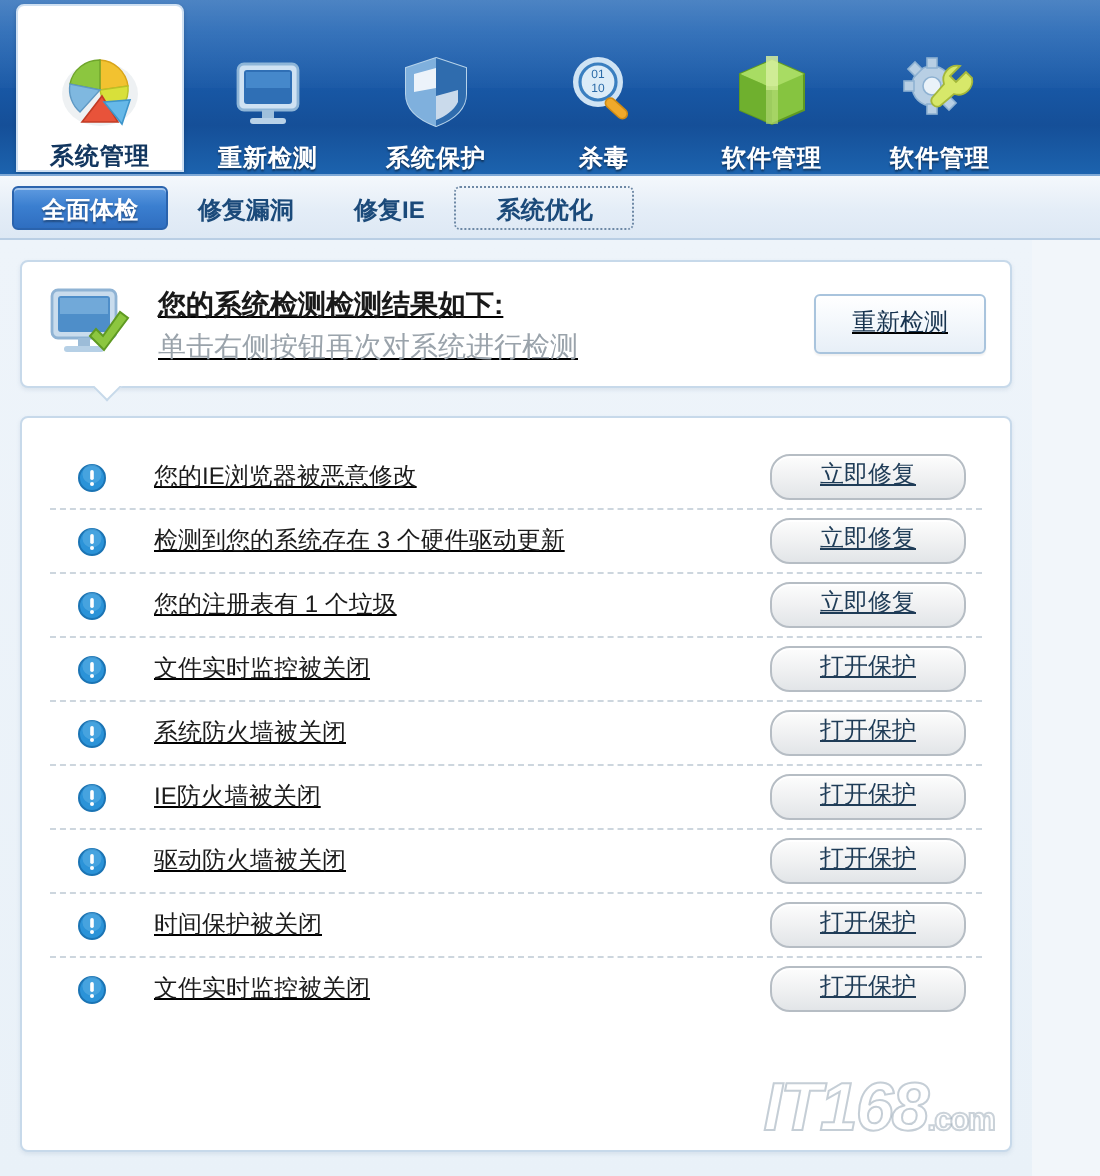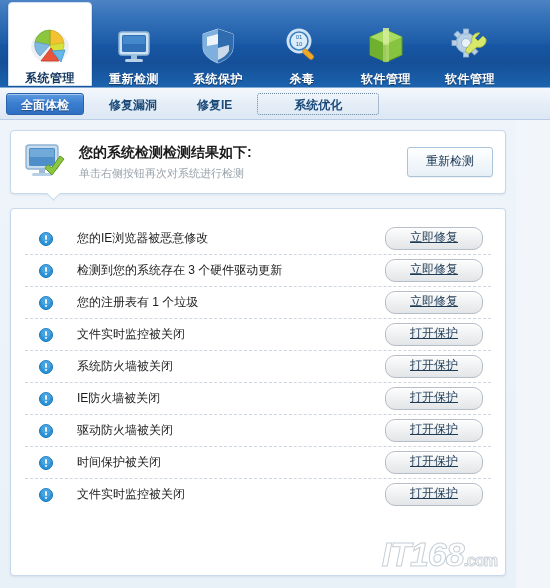--- a/index.html
+++ b/index.html
@@ -50,61 +50,62 @@
   .tb-item.active .tb-label{color:#12365f;text-shadow:none;}
 
   
   .tabstrip{
     position:relative;height:32px;width:550px;box-sizing:border-box;
     background:linear-gradient(180deg,#f4f8fc 0%,#e4edf7 55%,#dde8f4 100%);
     border-bottom:1px solid #b9cee4;
     display:flex;align-items:center;padding-left:6px;
   }
   .tab{
-    height:22px;line-height:22px;padding:0 14px;margin-right:10px;
+    height:22px;line-height:22px;padding:0 14px;
     font-size:12px;color:#1b4a7a;font-weight:bold;white-space:nowrap;
     box-sizing:border-box;border:1px solid transparent;border-radius:3px;
   }
   .tab.active{
     background:linear-gradient(180deg,#5e9ae0 0%,#3b7fd0 45%,#2f6ec0 100%);
     color:#fff;border:1px solid #2a63ad;
     text-shadow:0 1px 1px rgba(0,0,0,.35);
     box-shadow:inset 0 1px 0 rgba(255,255,255,.45);
   }
   .tab.focused{
     border:1px dotted #6d88a5;
-    padding:0 36px;
+    padding:0 20px;
     color:#1b4a7a;
   }
 
   
   .content{
     position:relative;padding:10px 10px 0 10px;box-sizing:border-box;
     height:468px;width:516px;
     background:linear-gradient(180deg,#eef4fa 0%,#e9f1f8 100%);
+    text-decoration:underline;
   }
 
   
   .card{
     position:relative;background:#ffffff;border:1px solid #c7d9ea;border-radius:4px;
     box-shadow:0 1px 2px rgba(120,150,180,.18);
   }
   .hdr-card{height:64px;display:flex;align-items:center;padding:0 12px;box-sizing:border-box;}
   .hdr-notch{
     position:absolute;left:36px;bottom:-9px;width:16px;height:9px;overflow:hidden;
   }
   .hdr-notch i{
     position:absolute;left:0;top:-8px;width:12px;height:12px;background:#ffffff;
     border-right:1px solid #c7d9ea;border-bottom:1px solid #c7d9ea;
     transform:rotate(45deg);transform-origin:center;
   }
   .monitor-ico{width:46px;height:42px;position:relative;flex:0 0 auto;}
   .hdr-texts{flex:1 1 auto;padding-left:10px;}
   .hdr-title{font-size:14px;font-weight:bold;color:#1a1a1a;line-height:20px;}
-  .hdr-sub{font-size:11px;color:#9aa3ab;line-height:18px;margin-top:2px;}
+  .hdr-sub{font-size:14px;color:#9aa3ab;line-height:18px;margin-top:2px;}
   .btn-rescan{
     flex:0 0 auto;width:84px;height:28px;line-height:26px;text-align:center;
     font-size:12px;color:#17334f;
     background:linear-gradient(180deg,#ffffff 0%,#f4f8fc 45%,#e7eff7 100%);
     border:1px solid #a9c4dd;border-radius:3px;
     box-shadow:inset 0 1px 0 #fff,0 1px 1px rgba(0,0,0,.06);
     cursor:pointer;
   }
 
   

